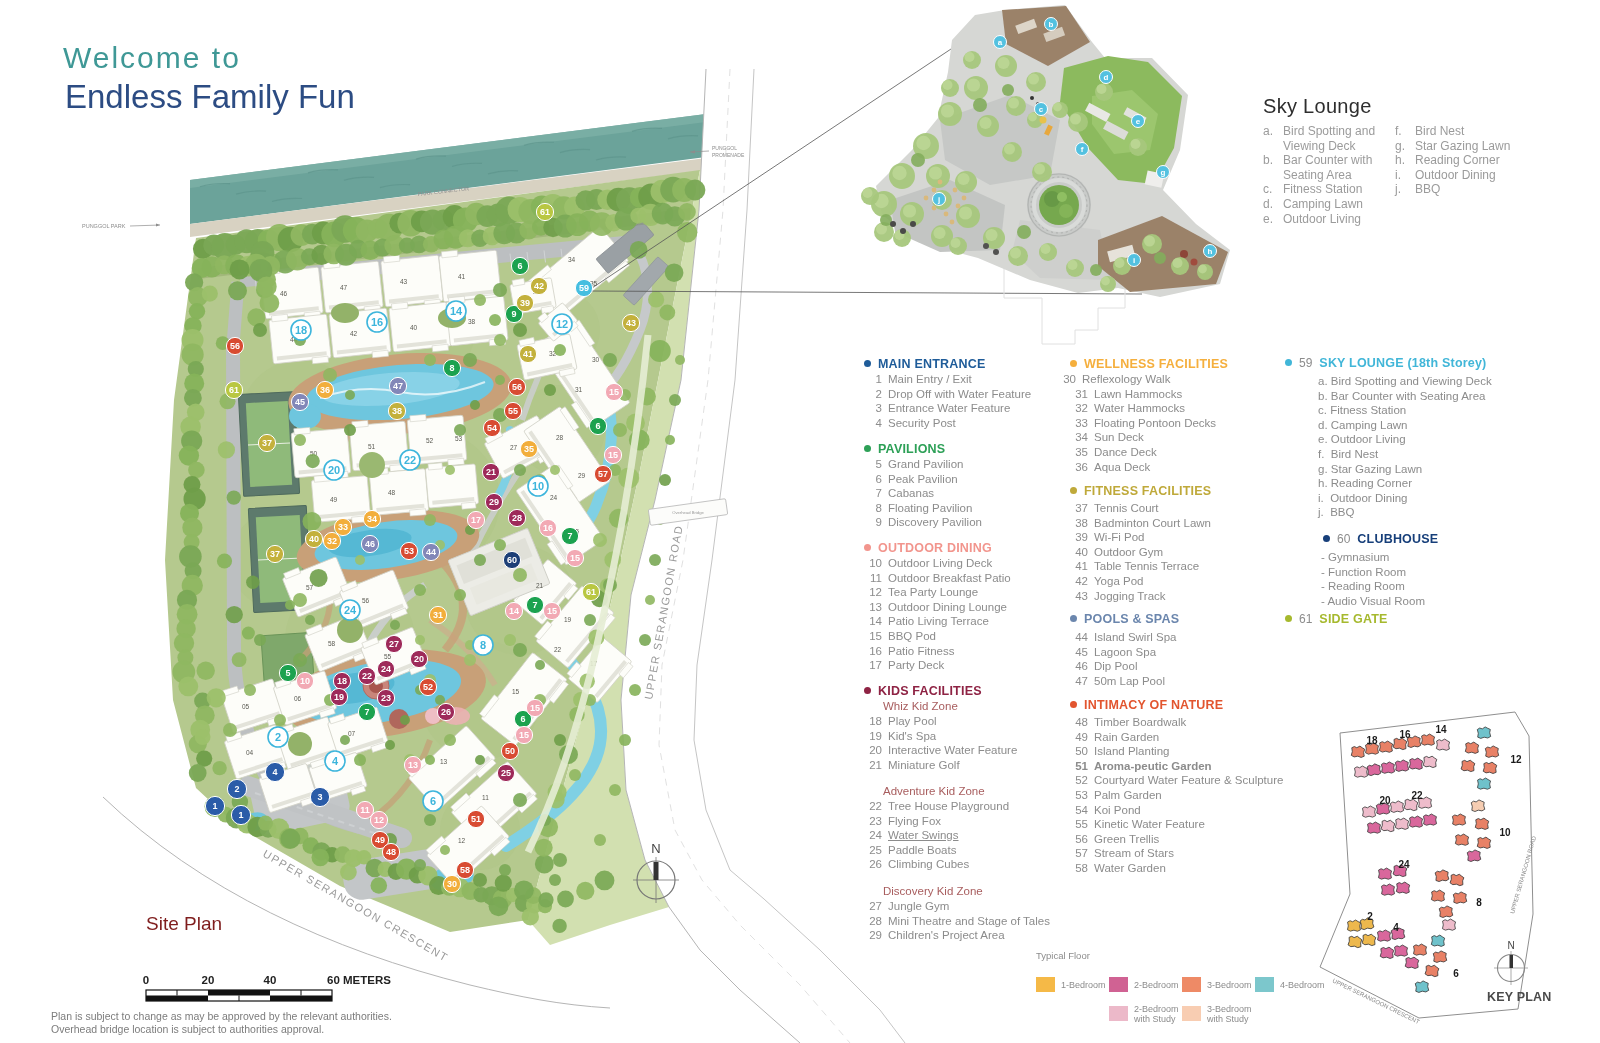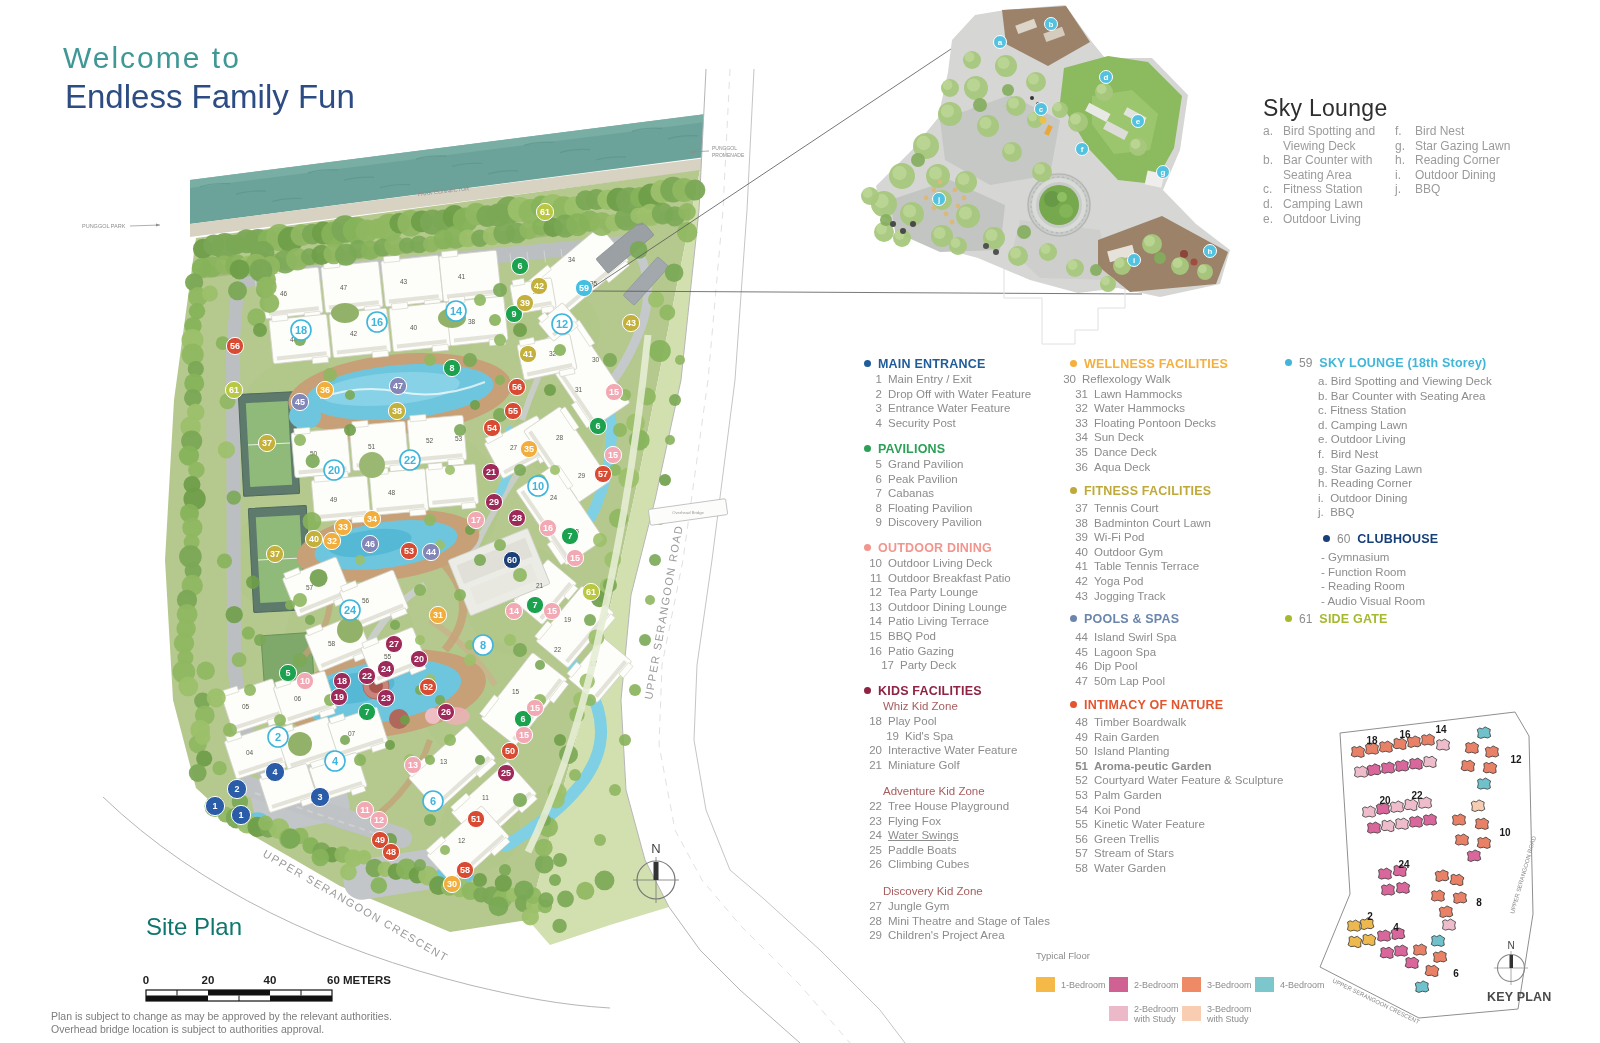--- a/index.html
+++ b/index.html
@@ -1,35 +1,35 @@
 <!DOCTYPE html>
 <html><head><meta charset="utf-8"><title>Site Plan</title>
 <style>
 html,body{margin:0;padding:0;background:#fff;}
 body{width:1600px;height:1043px;position:relative;overflow:hidden;font-family:"Liberation Sans",sans-serif;}
 #map{position:absolute;left:0;top:0;}
 body>div{position:absolute;white-space:nowrap;}
 .t-teal{font-size:30px;color:#3f9896;letter-spacing:2px;}
 .t-navy{font-size:33px;color:#2c4c83;letter-spacing:0px;}
-.sl-head{font-size:23px;color:#2e2e2e;letter-spacing:0.3px;}
+.sl-head{font-size:20px;color:#2e2e2e;letter-spacing:0.3px;}
 .sl-item{font-size:12px;color:#9b9b9b;}
 .sl-l{display:inline-block;width:20px;}
 .lg-hrow{font-size:12.5px;}
 .lg-dot{display:inline-block;width:7px;height:7px;border-radius:50%;margin-right:7px;vertical-align:1px;}
 .lg-head{font-weight:bold;letter-spacing:0.2px;}
 .lg-num{display:inline-block;margin-right:7px;font-size:12px;}
 .lg-irow{font-size:11.5px;color:#8c8c8c;}
 .lg-inum{display:inline-block;width:18px;text-align:right;margin-right:6px;}
 .lg-itext{}
 .lg-sub{font-size:11.5px;color:#a85d5e;}
 .lg-c3item{font-size:11.5px;color:#8c8c8c;}
 .tf-title{font-size:9.5px;color:#8c8c8c;}
 .tf-sw{position:absolute;width:19px;height:15px;}
 .tf-lab{font-size:9px;color:#8c8c8c;line-height:10px;}
-.sp-label{font-size:24px;color:#0f766e;}
+.sp-label{font-size:19px;color:#7f1d1d;}
 .disclaimer{font-size:10.5px;color:#7c7c7c;line-height:13px;}
 </style></head>
 <body>
 
 <svg id="map" width="1600" height="1043" viewBox="0 0 1600 1043">
 
 <polygon points="190,180 706,114 706,157 190,224" fill="#6ba39a"></polygon>
 <polygon points="190,180 706,114 706,122 190,188" fill="#7db0a6" opacity="0.8"></polygon>
 <path d="M200,186.72 q14,-4 30,-3" stroke="#5c948c" stroke-width="1.2" fill="none" opacity="0.7"></path>
 <path d="M236,194.112 q14,-4 30,-3" stroke="#5c948c" stroke-width="1.2" fill="none" opacity="0.7"></path>
@@ -1323,27 +1323,27 @@
 <div class="lg-irow" style="left:864px;top:501.8px;"><span class="lg-inum">8</span><span class="lg-itext">Floating Pavilion</span></div>
 <div class="lg-irow" style="left:864px;top:516.4px;"><span class="lg-inum">9</span><span class="lg-itext">Discovery Pavilion</span></div>
 
 <div class="lg-hrow" style="left:864px;top:541px;"><span class="lg-dot" style="background:#f2958d"></span><span class="lg-head" style="color:#f2958d">OUTDOOR DINING</span></div>
 <div class="lg-irow" style="left:864px;top:557.0px;"><span class="lg-inum">10</span><span class="lg-itext">Outdoor Living Deck</span></div>
 <div class="lg-irow" style="left:864px;top:571.6px;"><span class="lg-inum">11</span><span class="lg-itext">Outdoor Breakfast Patio</span></div>
 <div class="lg-irow" style="left:864px;top:586.2px;"><span class="lg-inum">12</span><span class="lg-itext">Tea Party Lounge</span></div>
 <div class="lg-irow" style="left:864px;top:600.8px;"><span class="lg-inum">13</span><span class="lg-itext">Outdoor Dining Lounge</span></div>
 <div class="lg-irow" style="left:864px;top:615.4px;"><span class="lg-inum">14</span><span class="lg-itext">Patio Living Terrace</span></div>
 <div class="lg-irow" style="left:864px;top:630.0px;"><span class="lg-inum">15</span><span class="lg-itext">BBQ Pod</span></div>
-<div class="lg-irow" style="left:864px;top:644.6px;"><span class="lg-inum">16</span><span class="lg-itext">Patio Gazing</span></div>
-<div class="lg-irow" style="left:864px;top:659.2px;margin-left:12px;"><span class="lg-inum">17</span><span class="lg-itext">Party Deck</span></div>
+<div class="lg-irow" style="left:864px;top:644.6px;"><span class="lg-inum">16</span><span class="lg-itext">Patio Fitness</span></div>
+<div class="lg-irow" style="left:864px;top:659.2px;"><span class="lg-inum">17</span><span class="lg-itext">Party Deck</span></div>
 
 <div class="lg-hrow" style="left:864px;top:684px;"><span class="lg-dot" style="background:#8e2344"></span><span class="lg-head" style="color:#8e2344">KIDS FACILITIES</span></div>
 <div class="lg-sub" style="left:883px;top:700px;">Whiz Kid Zone</div>
 <div class="lg-irow" style="left:864px;top:715.0px;"><span class="lg-inum">18</span><span class="lg-itext">Play Pool</span></div>
-<div class="lg-irow" style="left:864px;top:729.6px;margin-left:17px;"><span class="lg-inum">19</span><span class="lg-itext">Kid's Spa</span></div>
+<div class="lg-irow" style="left:864px;top:729.6px;"><span class="lg-inum">19</span><span class="lg-itext">Kid's Spa</span></div>
 <div class="lg-irow" style="left:864px;top:744.2px;"><span class="lg-inum">20</span><span class="lg-itext">Interactive Water Feature</span></div>
 <div class="lg-irow" style="left:864px;top:758.8px;"><span class="lg-inum">21</span><span class="lg-itext">Miniature Golf</span></div>
 <div class="lg-sub" style="left:883px;top:785px;">Adventure Kid Zone</div>
 <div class="lg-irow" style="left:864px;top:800.0px;"><span class="lg-inum">22</span><span class="lg-itext">Tree House Playground</span></div>
 <div class="lg-irow" style="left:864px;top:814.6px;"><span class="lg-inum">23</span><span class="lg-itext">Flying Fox</span></div>
 <div class="lg-irow" style="left:864px;top:829.2px;text-decoration:underline;"><span class="lg-inum">24</span><span class="lg-itext">Water Swings</span></div>
 <div class="lg-irow" style="left:864px;top:843.8px;"><span class="lg-inum">25</span><span class="lg-itext">Paddle Boats</span></div>
 <div class="lg-irow" style="left:864px;top:858.4px;"><span class="lg-inum">26</span><span class="lg-itext">Climbing Cubes</span></div>
 <div class="lg-sub" style="left:883px;top:885px;">Discovery Kid Zone</div>
 <div class="lg-irow" style="left:864px;top:900.0px;"><span class="lg-inum">27</span><span class="lg-itext">Jungle Gym</span></div>

